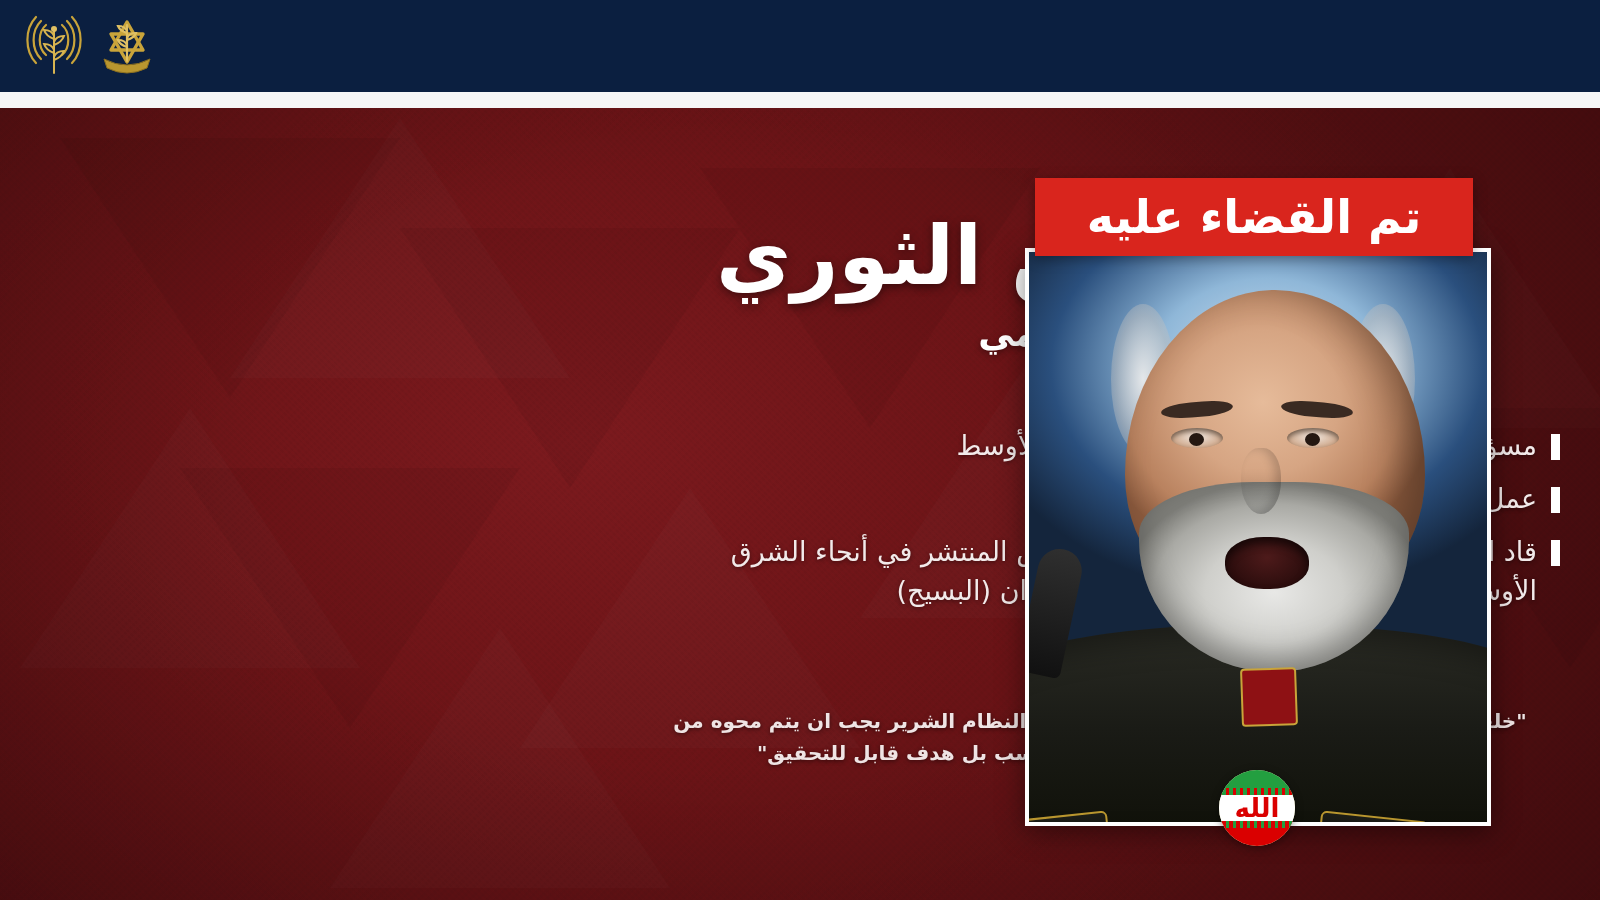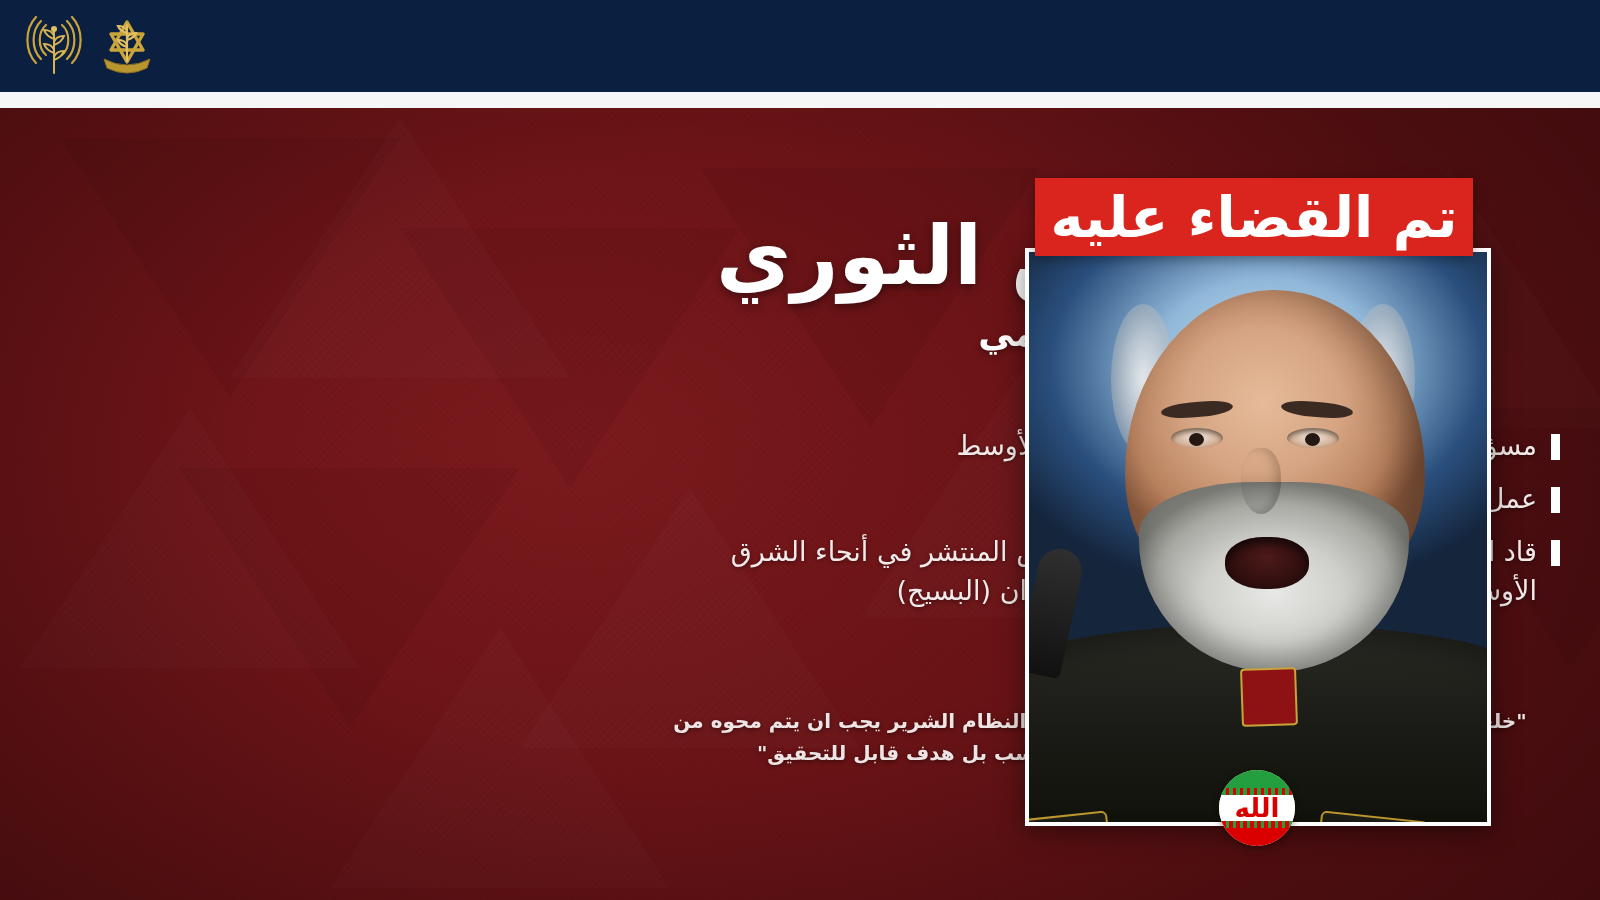--- a/index.html
+++ b/index.html
@@ -282,21 +282,21 @@
     position:absolute;
     left:1035px; top:178px;
     width:438px; height:78px;
     background:#d9251d;
     display:flex; align-items:center; justify-content:center;
     z-index:6;
     box-shadow:0 3px 12px rgba(0,0,0,0.35);
   }
   .banner-text {
     color:#ffffff;
-    font-size:56px;
+    font-size:46px;
     font-weight:bold;
     letter-spacing:1px;
     direction:rtl;
   }
 
   
   .flag-badge {
     position:absolute;
     left:1219px; top:770px;
     width:76px; height:76px;

